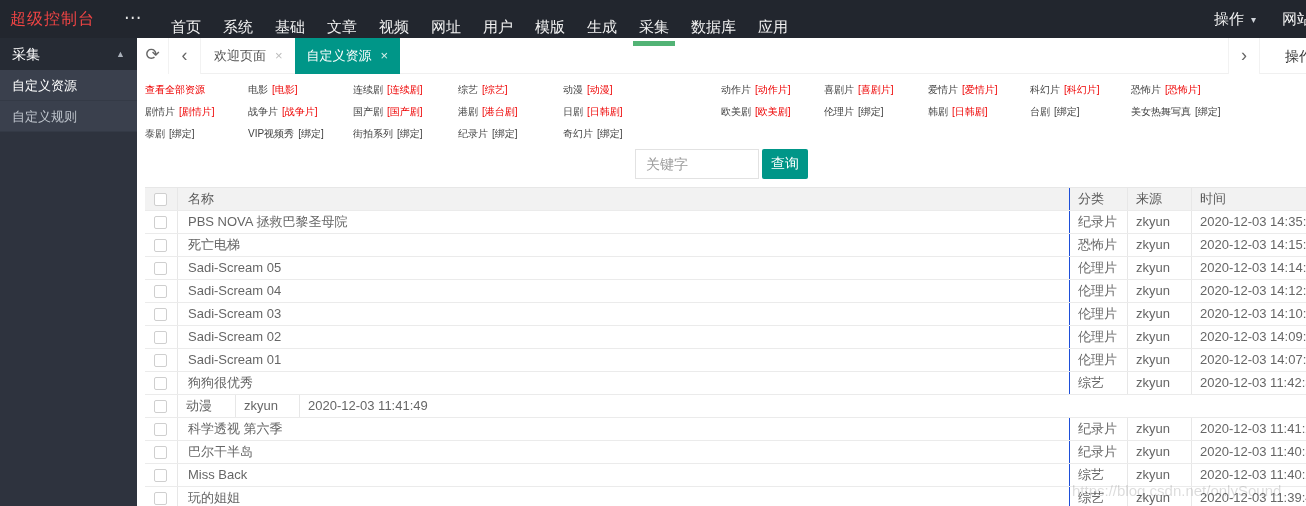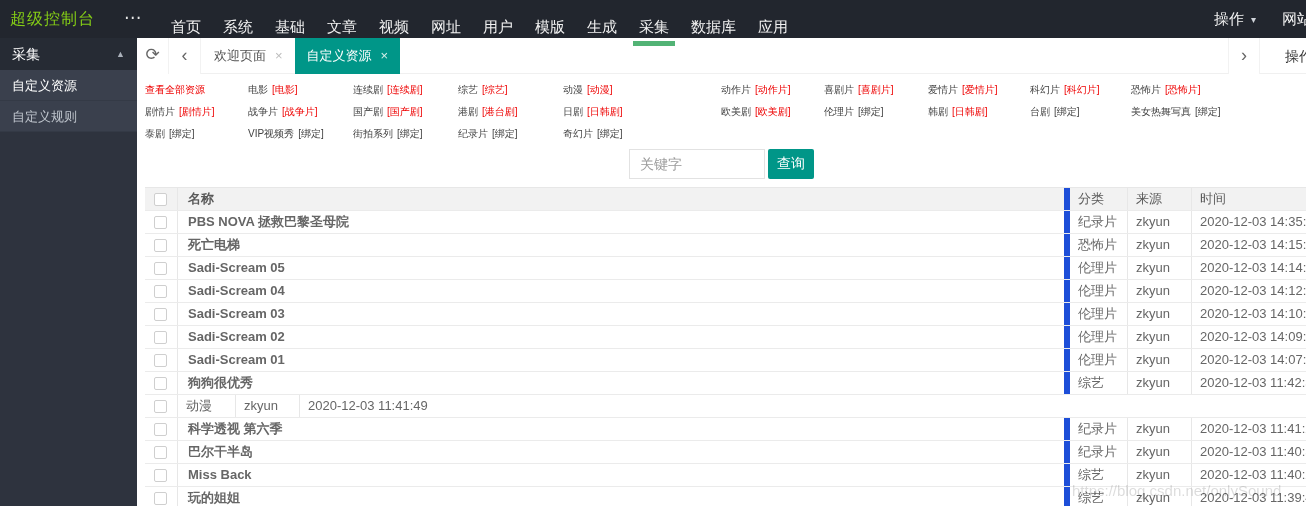--- a/index.html
+++ b/index.html
@@ -1,20 +1,20 @@
 <!DOCTYPE html>
 <html><head>
 <meta charset="utf-8">
 <style>
   * { margin:0; padding:0; box-sizing:border-box; }
   html,body { width:1306px; height:506px; overflow:hidden; font-family:"Liberation Sans","DejaVu Sans",sans-serif; background:#fff; position:relative; }
 
   
   .topnav { position:absolute; left:0; top:0; width:1306px; height:38px; background:#22262e; z-index:30; }
-  .logo { position:absolute; left:10px; top:0; line-height:38px; font-size:16px; color:#84cc16; letter-spacing:1px; }
+  .logo { position:absolute; left:10px; top:0; line-height:38px; font-size:16px; color:#ef4444; letter-spacing:1px; }
   .more-dots { position:absolute; left:124px; top:0; line-height:36px; font-size:17px; color:#e8e8e8; cursor:pointer; }
   .nav-items { position:absolute; left:160px; top:0; height:38px; display:flex; }
   .nav-item { position:relative; height:38px; line-height:38px; padding:0 8px; margin:8px 3px; color:#f2f2f2; font-size:15px; cursor:pointer; white-space:nowrap; }
   .nav-item.active::after { content:""; position:absolute; left:2px; right:2px; bottom:0; height:5px; background:#52b375; }
   .nav-right { position:absolute; left:1214px; top:0; height:38px; display:flex; align-items:center; white-space:nowrap; color:#f2f2f2; font-size:15px; }
   .nav-right .caret { font-size:10px; margin-left:7px; color:#cfd3d9; }
   .nav-right .site { margin-left:26px; }
 
   
   .sidebar { position:absolute; left:0; top:38px; width:137px; height:468px; background:#2e333e; z-index:20; }
@@ -38,31 +38,31 @@
 
   
   .content { position:absolute; left:137px; top:74px; width:1169px; height:432px; background:#fff; }
   .cat-grid { margin:5px 0 0 8px; display:grid; grid-template-columns:103px 105px 105px 105px 158px 103px 104px 102px 101px 1fr; grid-auto-rows:22px; align-items:center; font-size:10px; }
   .cat-link { text-decoration:none; color:#3f3f3f; white-space:nowrap; cursor:pointer; }
   .cat-link .tag { margin-left:4px; }
   .cat-link.red-tag .tag { color:#ee0000; }
   .cat-link.red-name .cname { color:#ee0000; }
 
   .searchbar { margin-top:4px; display:flex; justify-content:center; align-items:center; }
-  .searchbar input { width:136px; height:30px; border:1px solid #e2e2e2; padding:0 10px; font-size:14px; color:#333; outline:none; font-family:inherit; }
+  .searchbar input { width:124px; height:30px; border:1px solid #e2e2e2; padding:0 10px; font-size:14px; color:#333; outline:none; font-family:inherit; }
   .searchbar input::placeholder { color:#9b9b9b; }
   .searchbar button { width:46px; height:30px; margin-left:3px; background:#009688; color:#fff; border:none; font-size:14px; cursor:pointer; border-radius:2px; font-family:inherit; }
 
   
   .rtable { margin:8px 0 0 8px; width:1161px; border-top:1px solid #e7e7e7; font-size:13px; color:#666; }
   .trow { display:flex; height:23px; align-items:center; border-bottom:1px solid #ebebeb; background:#fff; }
   .trow.thead { background:#f2f2f2; color:#5a5a5a; }
   .c-cb { width:33px; display:flex; align-items:center; padding-left:9px; align-self:stretch; border-right:1px solid #e7e7e7; }
   .cbx { width:13px; height:13px; border:1px solid #cfcfcf; border-radius:2px; background:#fff; cursor:pointer; }
-  .c-name { flex:1; padding-left:10px; white-space:nowrap; overflow:hidden; align-self:stretch; line-height:22px; border-right:6px solid #1d4ed8;font-weight:bold; }
+  .c-name { flex:1; padding-left:10px; white-space:nowrap; overflow:hidden; align-self:stretch; line-height:22px; border-right:1px solid #1d4ed8; }
   .c-cat { width:58px; padding-left:8px; align-self:stretch; line-height:22px; border-right:1px solid #e7e7e7; white-space:nowrap; }
   .c-src { width:64px; padding-left:8px; align-self:stretch; line-height:22px; border-right:1px solid #e7e7e7; white-space:nowrap; }
   .c-time { width:114px; padding-left:8px; align-self:stretch; line-height:22px; white-space:nowrap; }
 
   .watermark { position:absolute; left:1072px; top:482px; font-size:15px; color:rgba(0,0,0,0.14); z-index:40; pointer-events:none; white-space:nowrap; }
 </style>
 </head>
 <body>
 
 <div class="topnav">

